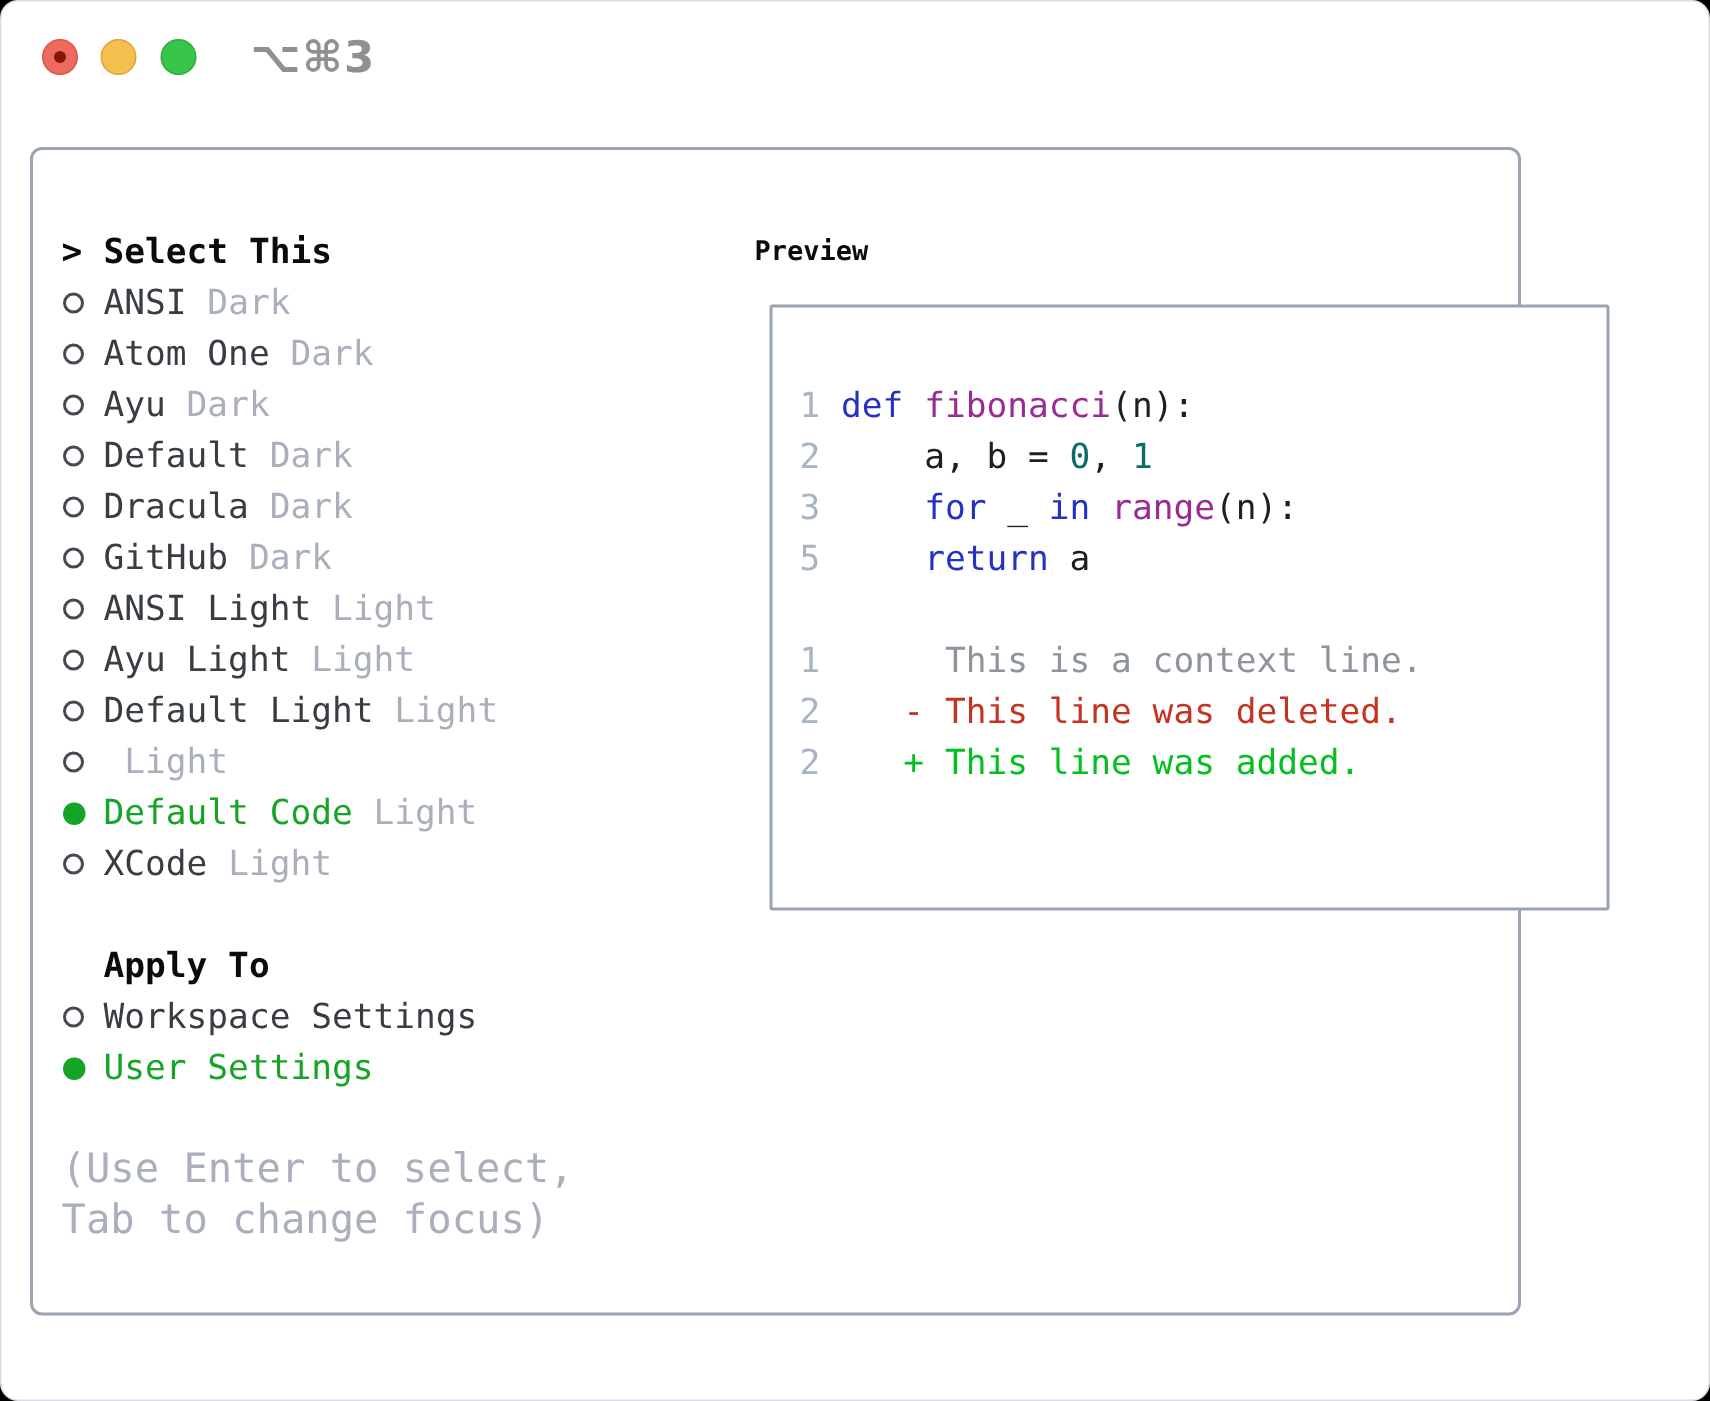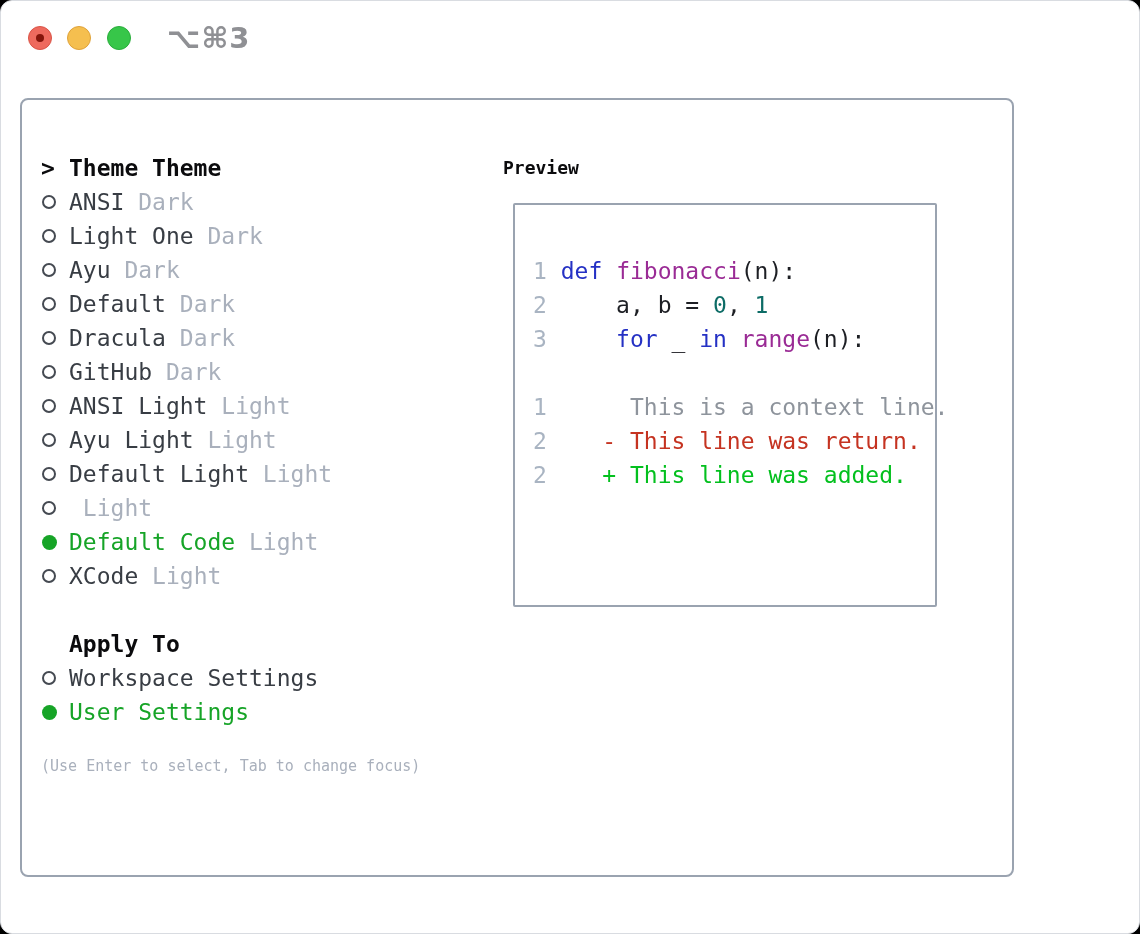--- a/index.html
+++ b/index.html
@@ -47,32 +47,32 @@
   .circle.filled{border:none;width:15px;height:15px;background:var(--green);}
   .row .label{white-space:pre;}
   .row.header .label{font-weight:bold;color:var(--text-header);}
   .row.selected .label{color:var(--green);}
   .variant{color:var(--text-dim);white-space:pre;}
 
   .apply-section{position:absolute;left:19px;top:527px;}
   .apply-header .label{color:var(--text-header);text-align:center;}
 
   .footer-hint{
-    position:absolute;left:19px;top:649px;width:404px;
-    font-size:15px;line-height:34px;color:var(--text-dim);
+    position:absolute;left:19px;top:663px;width:404px;
+    font-size:27px;line-height:34px;color:var(--text-dim);
     white-space:normal;
   }
 
   
   .preview-label{
     position:absolute;left:481px;top:51px;font-size:18px;line-height:34px;
     font-weight:bold;color:var(--text-header);
   }
   .preview-box{
-    position:absolute;left:491px;top:103px;width:424px;height:404px;
+    position:absolute;left:491px;top:103px;width:560px;height:404px;
     border:2px solid var(--panel-border);border-radius:2px;background:#fff;
   }
   .code-area{position:absolute;left:18px;top:49px;}
   .code-line{height:34px;font-size:23px;line-height:34px;white-space:pre;}
   .tok-num{color:var(--line-num);}
   .tok-kwd{color:var(--kwd);}
   .tok-nam{color:var(--nam);}
   .tok-lit{color:var(--lit);}
   .tok-pln{color:var(--pln);}
   .tok-ctx{color:var(--ctx);margin-top:42px;}
@@ -93,35 +93,35 @@
     <span class="window-title">⌥⌘3</span>
   </div>
 
   <div class="panel">
 
     <div class="theme-list" id="theme-list">
       <div class="row header">
         <span class="marker-cell">
             <span class="chevron">&gt;</span>
           </span>
-        <span class="label">Theme Theme</span>
+        <span class="label">Select This</span>
       </div>
 
     <div class="row">
           <span class="marker-cell">
             <span class="circle"></span>
           </span>
           <span class="label">ANSI</span>
           <span class="variant"> Dark</span>
         </div>
         <div class="row">
           <span class="marker-cell">
             <span class="circle"></span>
           </span>
-          <span class="label">Light One</span>
+          <span class="label">Atom One</span>
           <span class="variant"> Dark</span>
         </div>
         <div class="row">
           <span class="marker-cell">
             <span class="circle"></span>
           </span>
           <span class="label">Ayu</span>
           <span class="variant"> Dark</span>
         </div>
         <div class="row">
@@ -211,21 +211,22 @@
     <div class="footer-hint">(Use Enter to select, Tab to change focus)</div>
 
     <div class="preview-label">Preview</div>
 
     <div class="preview-box">
       <div class="code-area" id="code-area">
 
       <div class="code-line"><span class="tok-num">1</span><span class="tok-pln"> </span><span class="tok-kwd">def</span><span class="tok-pln"> </span><span class="tok-nam">fibonacci</span><span class="tok-pln">(n):</span></div>
           <div class="code-line"><span class="tok-num">2</span><span class="tok-pln">     a, b = </span><span class="tok-lit">0</span><span class="tok-pln">, </span><span class="tok-lit">1</span></div>
           <div class="code-line"><span class="tok-num">3</span><span class="tok-pln">     </span><span class="tok-kwd">for</span><span class="tok-pln"> _ </span><span class="tok-kwd">in</span><span class="tok-pln"> </span><span class="tok-nam">range</span><span class="tok-pln">(n):</span></div>
+          <div class="code-line"><span class="tok-num">5</span><span class="tok-pln">     </span><span class="tok-kwd">return</span><span class="tok-pln"> a</span></div>
           <div class="code-line"></div>
           <div class="code-line"><span class="tok-num">1</span><span class="tok-ctx">      This is a context line.</span></div>
-          <div class="code-line"><span class="tok-num">2</span><span class="tok-del">    - This line was return.</span></div>
+          <div class="code-line"><span class="tok-num">2</span><span class="tok-del">    - This line was deleted.</span></div>
           <div class="code-line"><span class="tok-num">2</span><span class="tok-add">    + This line was added.</span></div>
         </div>
     </div>
 
   </div>
 </div>
 
 </body></html>

